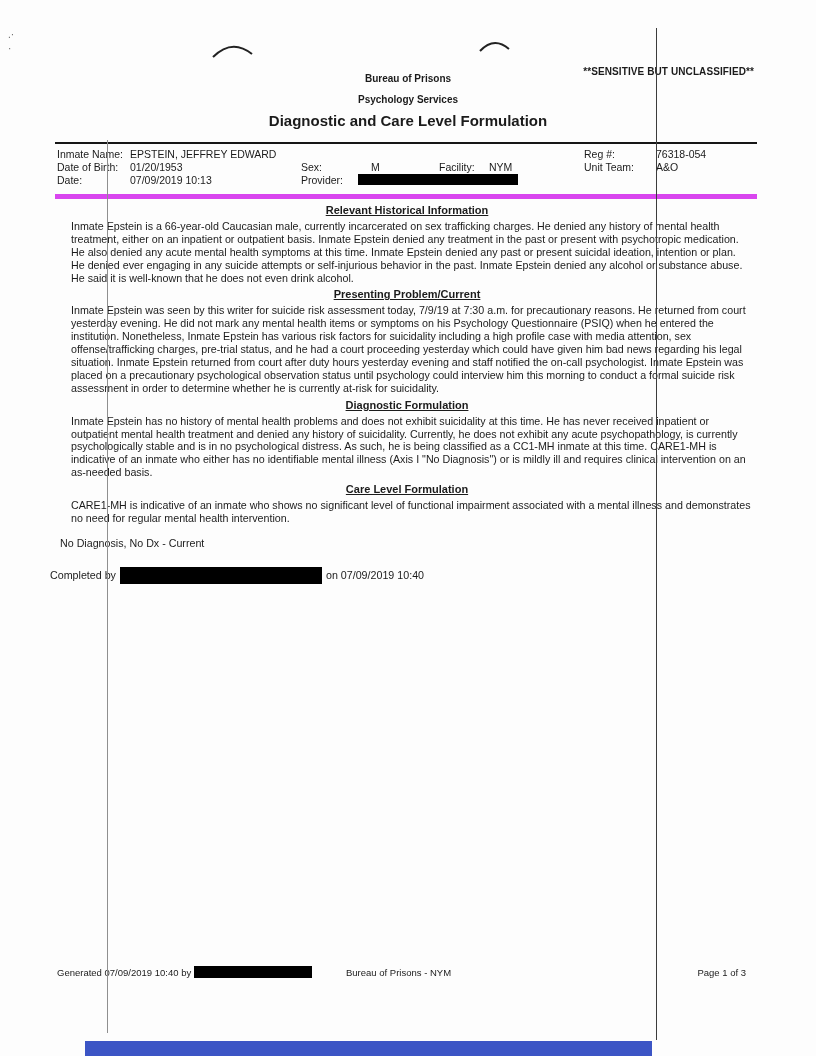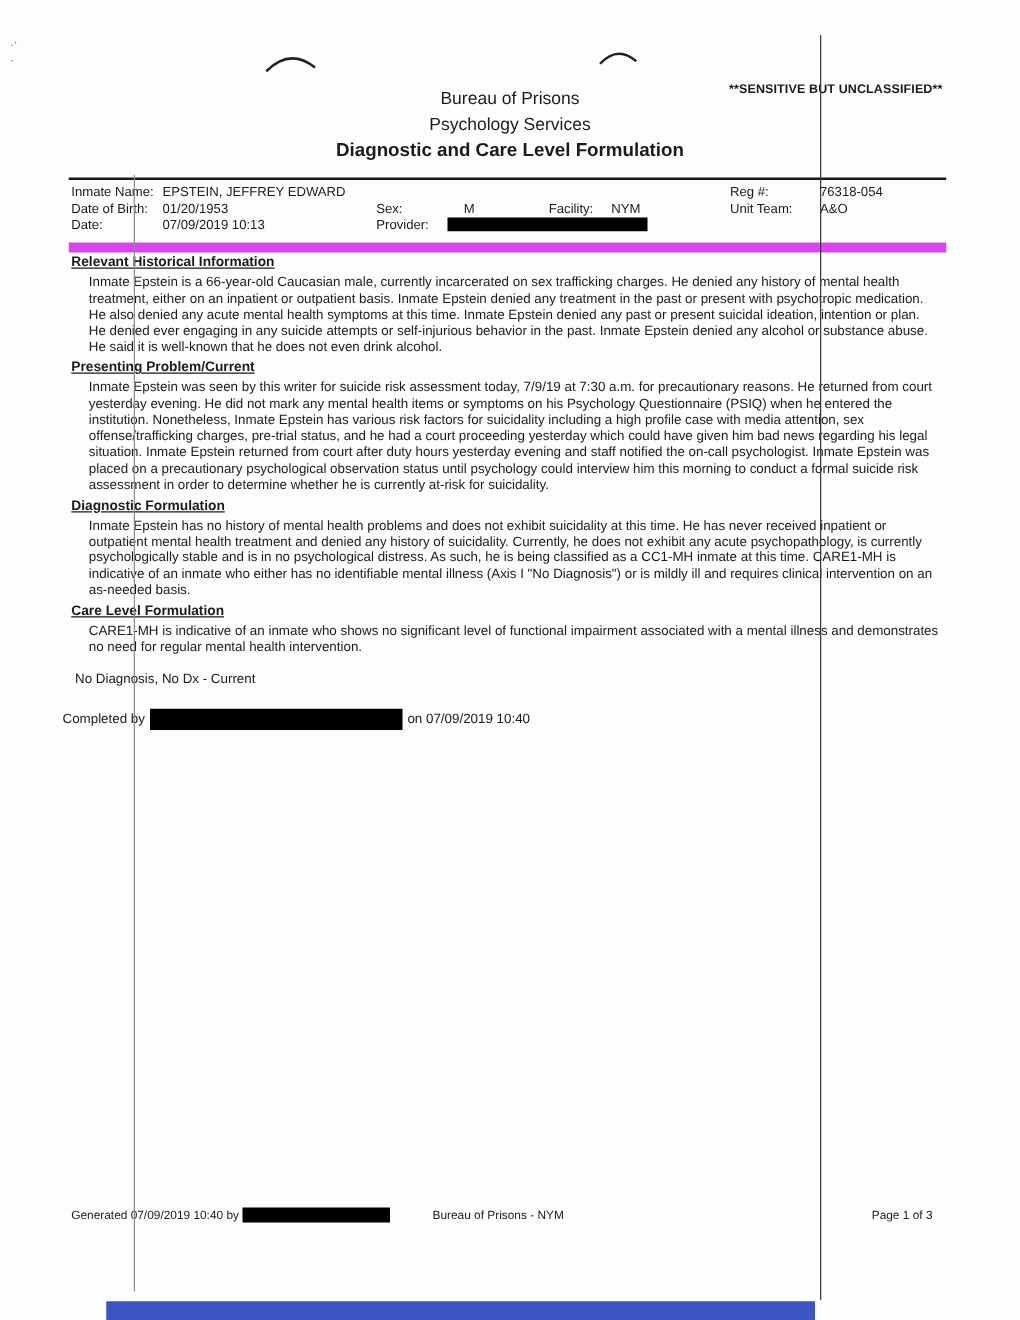--- a/index.html
+++ b/index.html
@@ -15,38 +15,38 @@
   .arc { position:absolute; }
   .arc1 { left:210px; top:42px; }
   .arc2 { left:478px; top:40px; }
   .vline-right { position:absolute; left:656px; top:28px; width:1px; height:1012px; background:#3c3c3c; }
   .vline-left  { position:absolute; left:107px; top:140px; width:1px; height:893px; background:#8f8f8f; }
   .blue-bar { position:absolute; left:85px; top:1041px; width:567px; height:15px; background:#3c55c5; }
 
   .classification { position:absolute; top:66px; right:62px; font-size:10px; font-weight:bold; letter-spacing:0.1px; }
 
   .doc-header { position:absolute; top:68px; left:0; width:100%; text-align:center; }
-  .doc-header .h1 { font-size:14px; font-weight:normal; line-height:21px; }
+  .doc-header .h1 { font-size:10px; font-weight:bold; line-height:21px; }
   .doc-header .h2 { font-size:15px; font-weight:bold; line-height:22px; }
 
   .info-table {
     position:absolute; top:142px; left:55px; width:702px;
-    border-top:2px solid #161616; border-bottom:8px solid #d946ef;
+    border-top:2px solid #161616; border-bottom:5px solid #d946ef;
     padding:4px 0 7px; font-size:10.5px;text-decoration:underline;
   }
   .trow { position:relative; height:13px; }
   .trow span { position:absolute; top:0; white-space:nowrap; }
 
   .redaction { background:#000; display:inline-block; }
   .redaction-provider { position:absolute; left:303px; top:1px; width:160px; height:11px; }
   .redaction-completed { width:202px; height:17px; }
   .redaction-footer { width:118px; height:12px; }
 
   .content { position:absolute; top:200px; left:57px; width:700px; font-size:10.7px; line-height:12.9px; }
-  .sec-heading { font-weight:bold; text-decoration:underline; font-size:11px; margin-top:4px; }
+  .sec-heading { font-weight:bold; text-decoration:underline; font-size:11px; margin-top:4px;text-align:center; }
   .sec-body { padding-left:14px; padding-right:6px; margin:3px 0 2px; }
 
   .diagnosis-label { font-weight:bold; font-size:11px; margin-top:17px; margin-left:-7px; }
   .diagnosis-value { margin-top:12px; margin-left:3px; }
 
   .completed-line { display:flex; align-items:center; gap:4px; margin-top:17px; margin-left:-7px; }
 
   .footer { position:absolute; top:966px; left:0; width:100%; height:14px; font-size:9.5px; }
   .footer-left { position:absolute; left:57px; top:0; display:flex; align-items:center; gap:3px; }
   .footer-center { position:absolute; left:346px; top:1px; }

